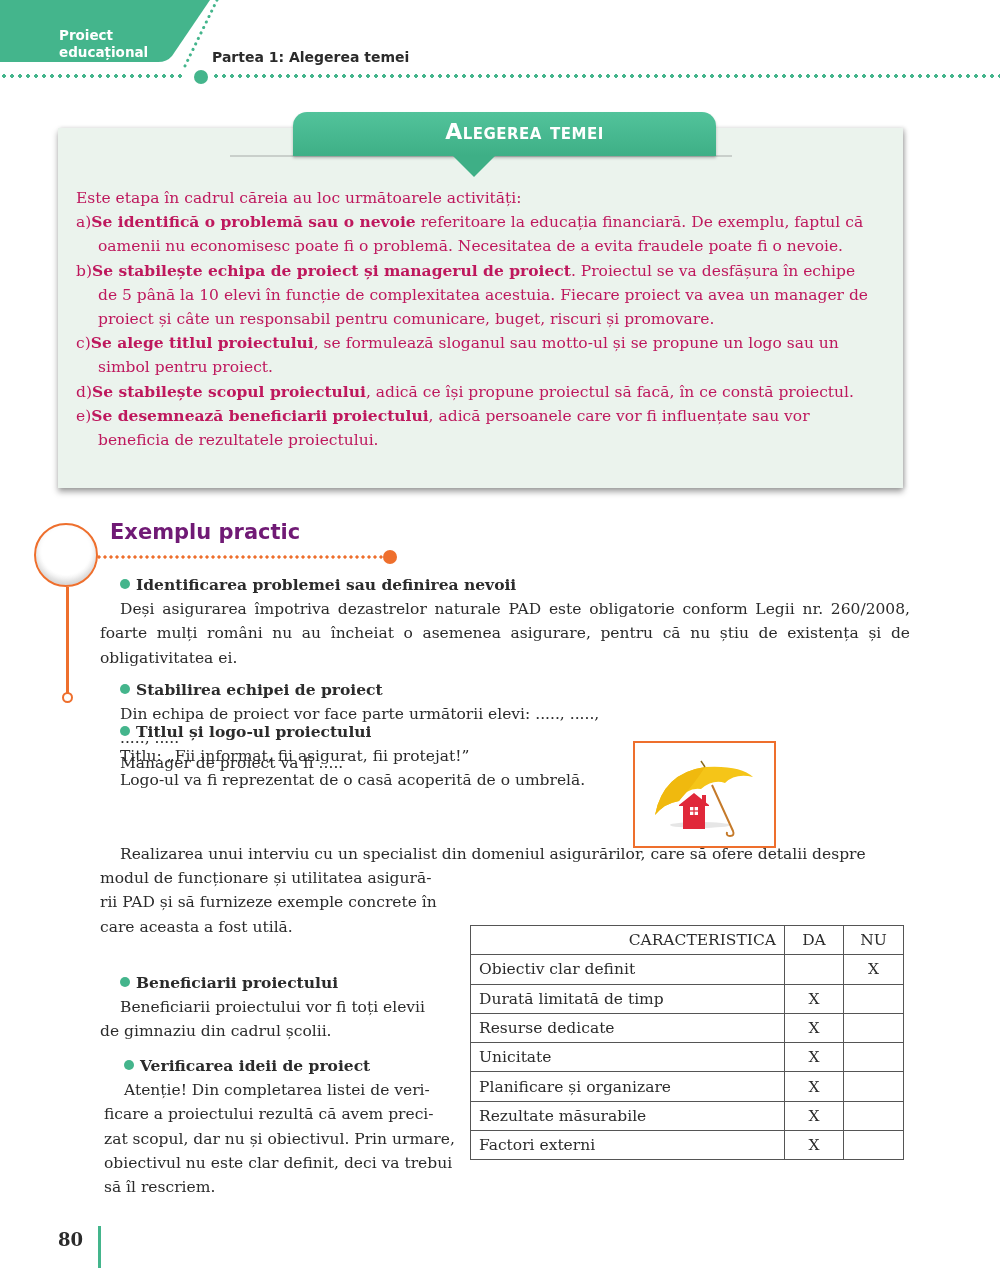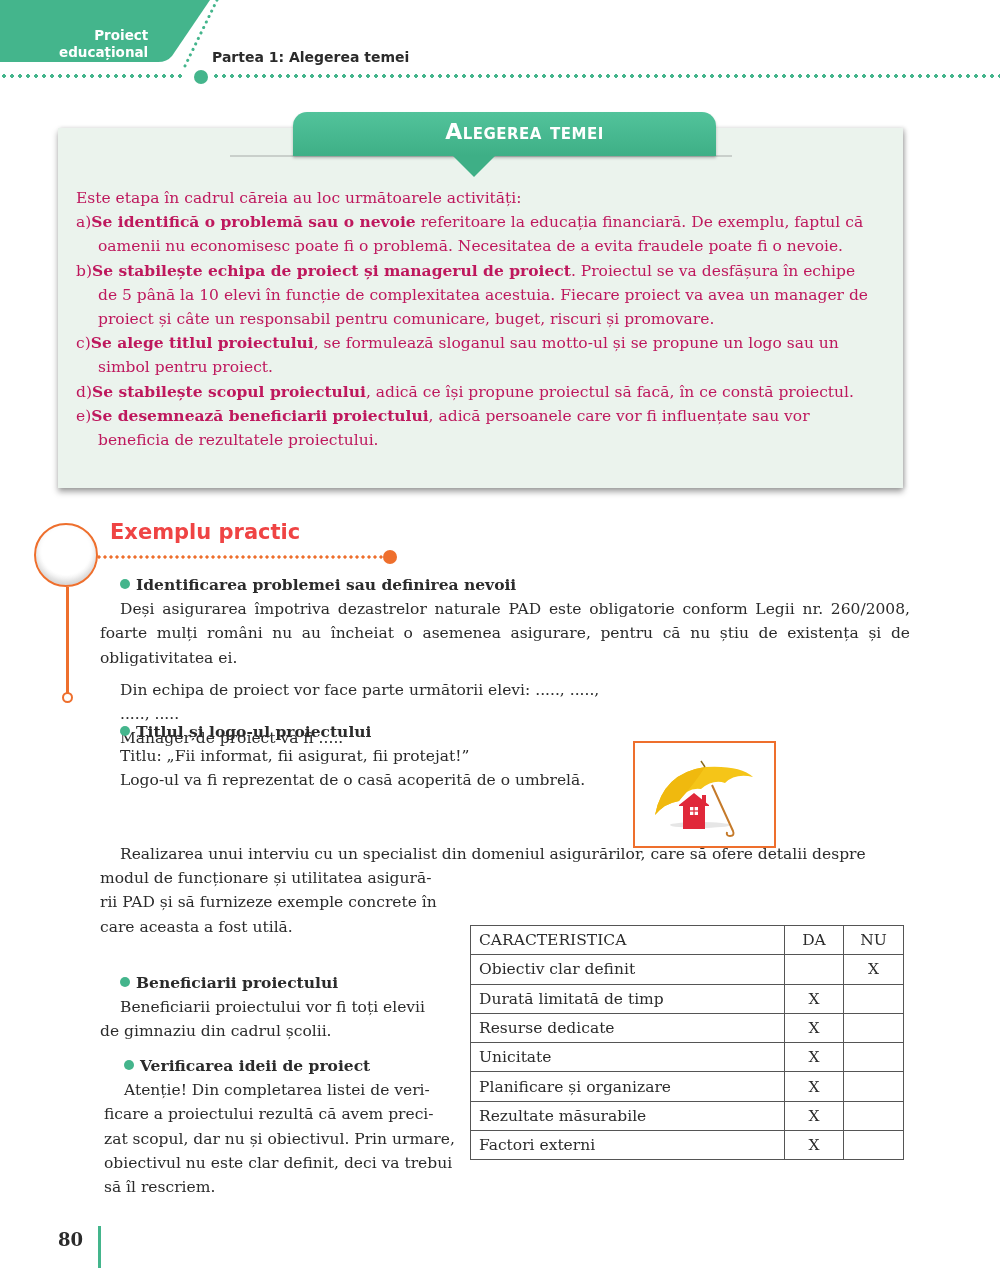--- a/index.html
+++ b/index.html
@@ -3,21 +3,21 @@
 <meta charset="utf-8">
 <style>
   html, body { margin:0; padding:0; }
   body { width:1000px; height:1268px; background:#ffffff; position:relative; overflow:hidden;
          font-family:"DejaVu Serif", serif; color:#2b2b2b; }
 
   
   .hdr-tab { position:absolute; left:0; top:0; width:210px; height:62px; }
   .hdr-tab svg { position:absolute; left:0; top:0; }
   .hdr-label { position:absolute; left:59px; top:27px; color:#fff; font-family:"DejaVu Sans", sans-serif;
-               font-weight:bold; font-size:13.5px; line-height:17px;text-align:right; }
+               font-weight:bold; font-size:13.5px; line-height:17px; }
   .hdr-part { position:absolute; left:212px; top:49px; font-family:"DejaVu Sans", sans-serif; font-weight:bold;
               font-size:14px; color:#2b2b2b; }
   .dots { position:absolute; height:4px;
           background-image:radial-gradient(circle, #44b58c 1.6px, transparent 1.8px);
           background-size:8px 4px; background-repeat:repeat-x; }
   .hdr-dot-big { position:absolute; left:194px; top:70px; width:14px; height:14px; border-radius:50%; background:#44b58c; }
 
   
   .box { position:absolute; left:58px; top:128px; width:845px; height:360px; background:#ebf3ed;
          box-shadow: 0 4px 6px rgba(0,0,0,0.35), 2px 0 4px rgba(0,0,0,0.15); }
@@ -31,39 +31,39 @@
   .box-text { position:absolute; left:76px; top:186px; width:800px; font-size:15.5px; line-height:24.2px; color:#be185d; }
   .box-text p { margin:0; }
   .box-text .item { padding-left:22px; text-indent:-22px; }
 
   
   .ex-circle { position:absolute; left:34px; top:523px; width:60px; height:60px; border-radius:50%;
                border:2.5px solid #ee6f2d; background:radial-gradient(circle at 50% 40%, #ffffff 55%, #dcdcdc 100%);
                box-shadow: inset 0 -4px 6px rgba(0,0,0,0.12); }
   .ex-vline { position:absolute; left:66px; top:587px; width:2.5px; height:107px; background:#ee6f2d; }
   .ex-vend { position:absolute; left:62px; top:692px; width:7px; height:7px; border-radius:50%; border:2px solid #ee6f2d; background:#fff; }
-  .ex-title { position:absolute; left:110px; top:520px; font-family:"DejaVu Sans", sans-serif; font-weight:bold; font-size:21px; color:#ef4444; }
+  .ex-title { position:absolute; left:110px; top:520px; font-family:"DejaVu Sans", sans-serif; font-weight:bold; font-size:21px; color:#701a75; }
   .ex-dots { position:absolute; left:96px; top:555px; width:292px; height:4px;
              background-image:radial-gradient(circle, #ee6f2d 1.5px, transparent 1.7px);
              background-size:6px 4px; background-repeat:repeat-x; }
   .ex-dot-big { position:absolute; left:383px; top:550px; width:14px; height:14px; border-radius:50%; background:#ee6f2d; }
 
   .sec { position:absolute; font-size:15.5px; line-height:24.2px; color:#2b2b2b; }
   .sec p { margin:0; }
   .sec .head { font-weight:bold; padding-left:20px; }
   .bullet { display:inline-block; width:10px; height:10px; border-radius:50%; background:#44b58c; margin-right:6px; vertical-align:1px; }
   .indent { text-indent:26px; }
 
   
   .logo-frame { position:absolute; left:633px; top:741px; width:139px; height:103px; border:2px solid #ee6f2d; background:#fff; }
 
   
   .tbl { position:absolute; left:470px; top:925px; border-collapse:collapse; font-size:15.5px; color:#2b2b2b; }
   .tbl td, .tbl th { border:1.5px solid #555; height:28.3px; padding:0 8px; font-weight:normal; }
-  .tbl th { text-align:left; }
+  .tbl th { text-align:right; }
   .tbl .c1 { width:297px; }
   .tbl .c2 { width:42px; text-align:center; }
   .tbl .c3 { width:43px; text-align:center; }
 
   
   .pagenum { position:absolute; left:58px; top:1229px; font-weight:bold; font-size:18px; color:#2b2b2b; }
   .pagebar { position:absolute; left:98px; top:1226px; width:3px; height:42px; background:#44b58c; }
 </style>
 </head>
 <body>
@@ -107,20 +107,21 @@
 <div class="ex-title">Exemplu practic</div>
 <div class="ex-dots"></div>
 <div class="ex-dot-big"></div>
 
 <div class="sec" style="left:100px;top:573px;width:810px;">
   <p class="head"><span class="bullet"></span><span>Identificarea problemei sau definirea nevoii</span></p>
   <p class="indent" style="text-indent:20px;text-align:justify;">Deși asigurarea împotriva dezastrelor naturale PAD este obligatorie conform Legii nr. 260/2008, foarte mulți români nu au încheiat o asemenea asigurare, pentru că nu știu de existența și de obligativitatea ei.</p>
 </div>
 
 <div class="sec" style="left:100px;top:678px;width:520px;">
+  <p class="head"><span class="bullet"></span><span>Stabilirea echipei de proiect</span></p>
   <p style="padding-left:20px;">Din echipa de proiect vor face parte următorii elevi: ....., ....., ....., .....</p>
   <p style="padding-left:20px;">Manager de proiect va fi .....</p>
 </div>
 
 <div class="sec" style="left:100px;top:720px;width:520px;">
   <p class="head"><span class="bullet"></span><span>Titlul și logo-ul proiectului</span></p>
   <p style="padding-left:20px;">Titlu: „Fii informat, fii asigurat, fii protejat!”</p>
   <p style="padding-left:20px;">Logo-ul va fi reprezentat de o casă acoperită de o umbrelă.</p>
 </div>
 

